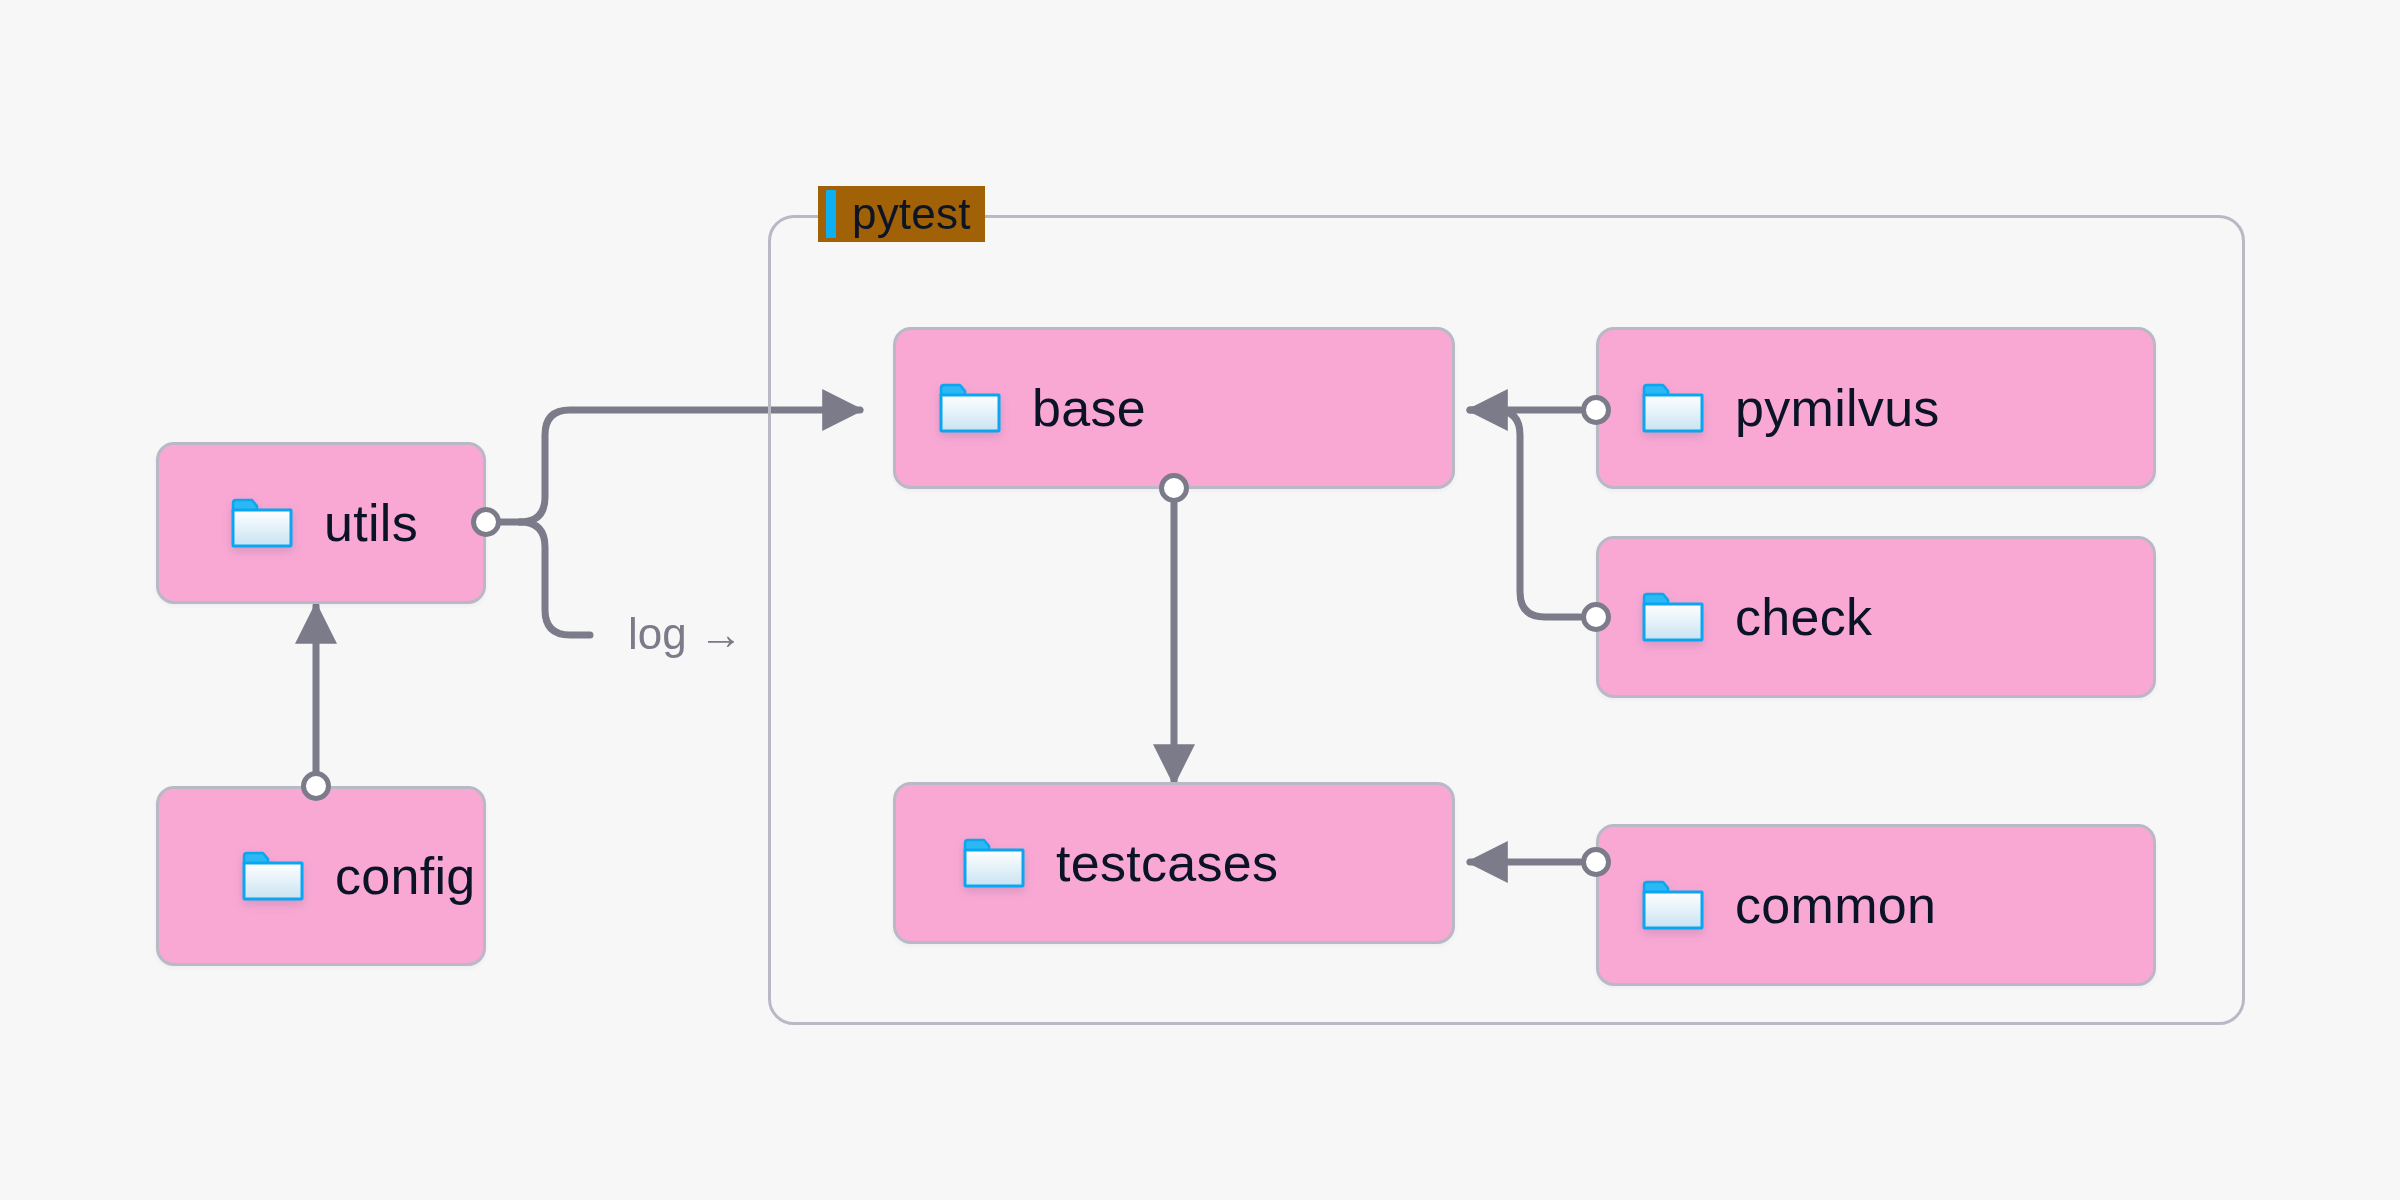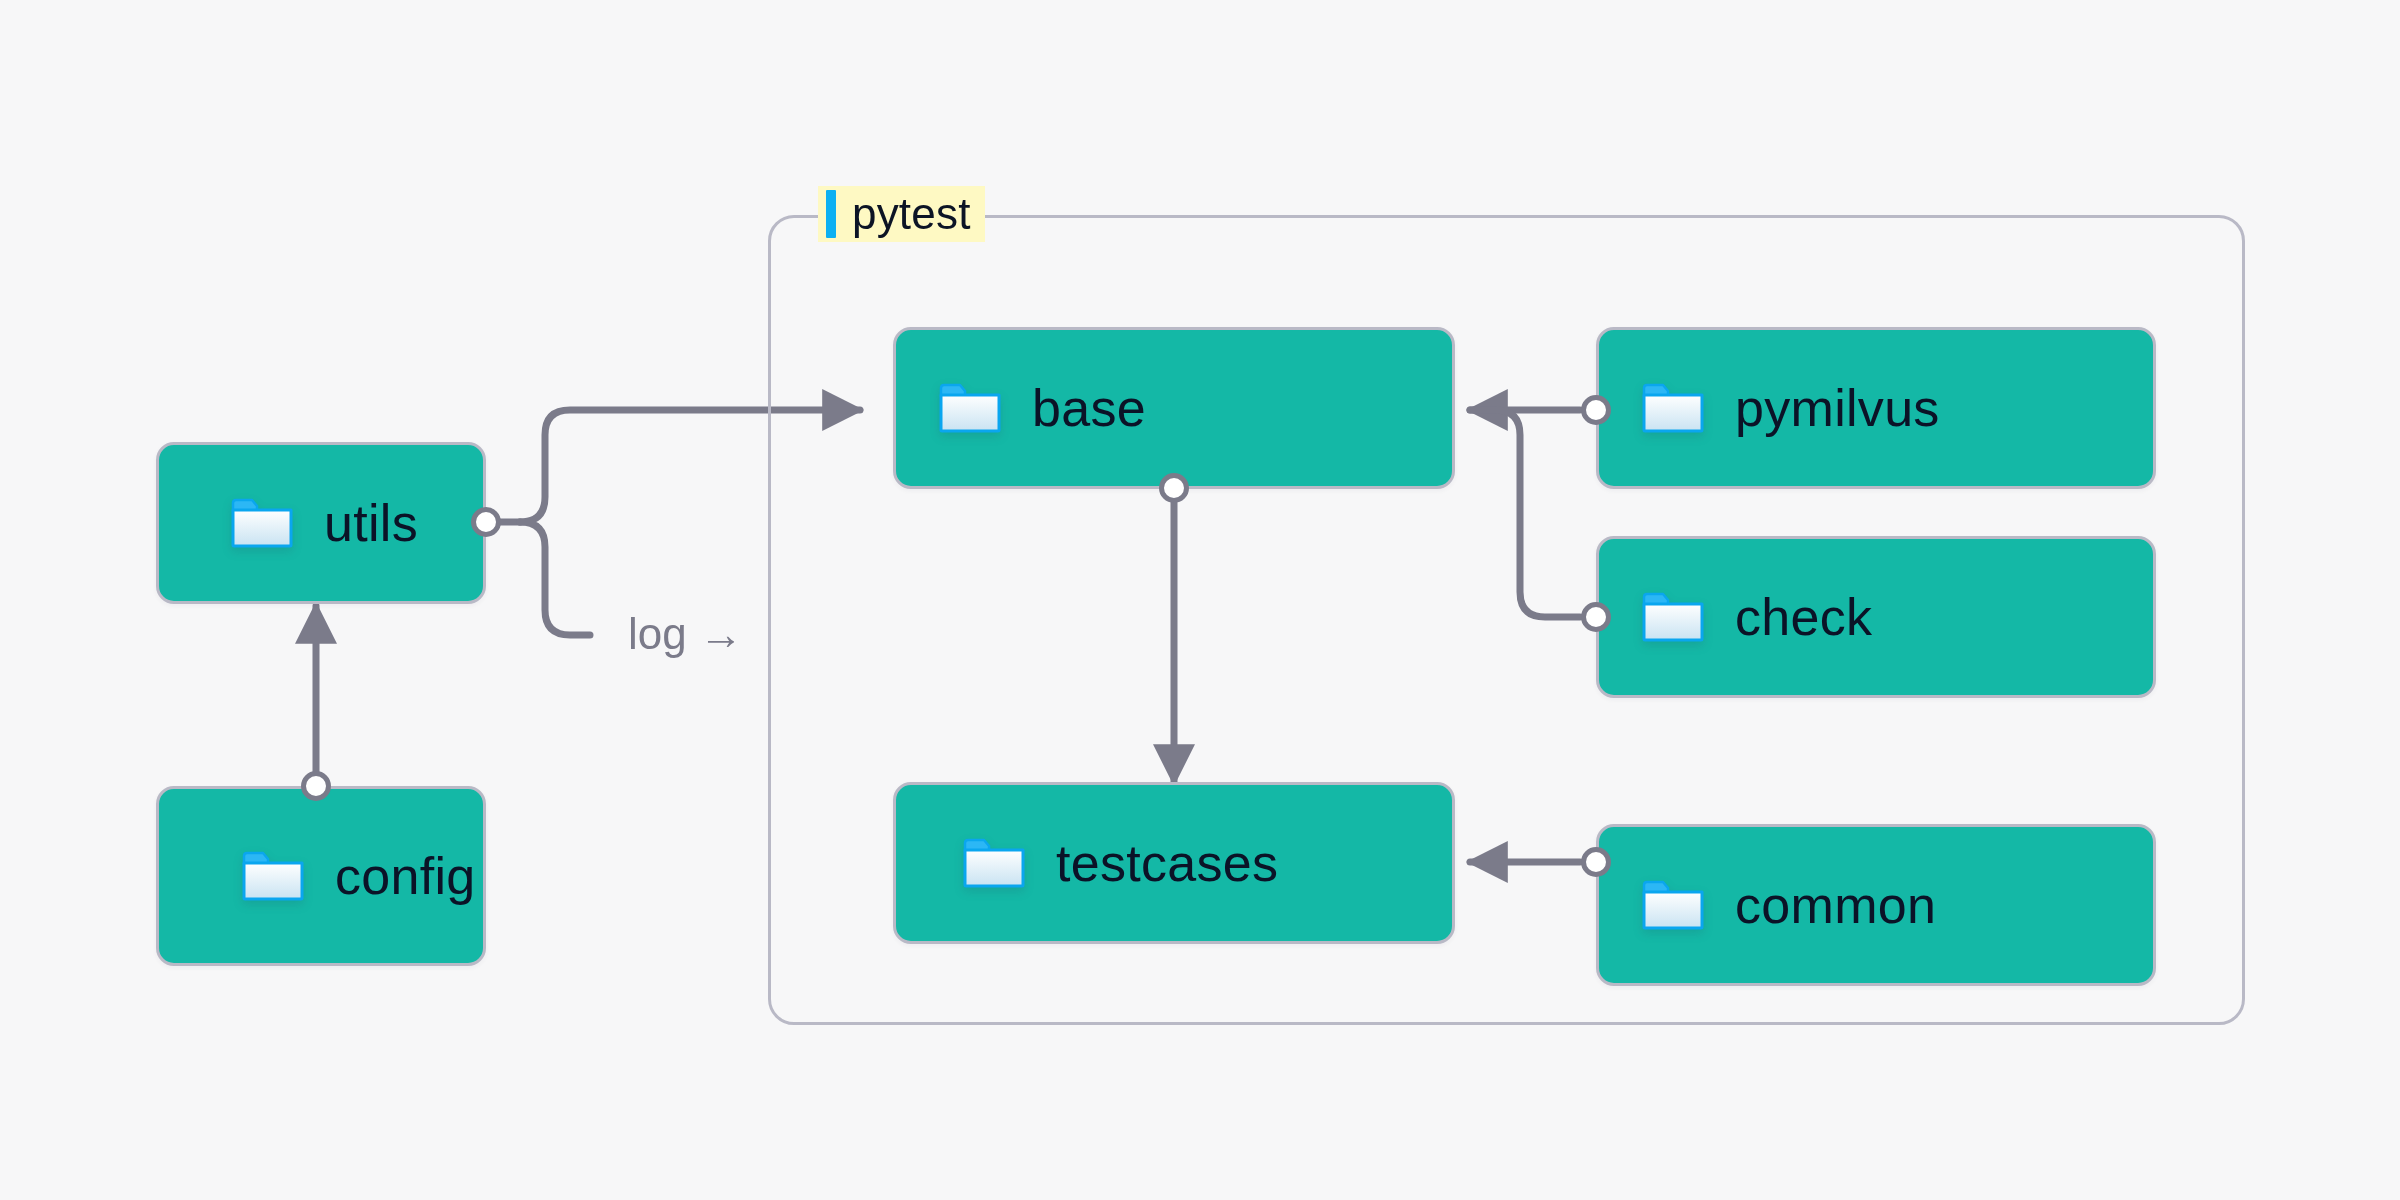--- a/index.html
+++ b/index.html
@@ -33,42 +33,42 @@
     box-sizing: border-box;
     border: 3px solid #b9b9c6;
     border-radius: 26px;
     background: transparent;
   }
   .group-title {
     position: absolute;
     display: flex;
     align-items: center;
     gap: 16px;
-    background: #fef9c3;
+    background: #a16207;
     padding: 0 14px 0 8px;
     height: 56px;
   }
   .group-title .bar {
     width: 10px;
     height: 48px;
     background: #0cb0f2;
     border-radius: 1px;
     flex: 0 0 auto;
   }
   .group-title .txt {
     font-size: 44px;
     color: #0c1425;
     letter-spacing: 0.2px;
     white-space: nowrap;
   }
   
   .node {
     position: absolute;
     box-sizing: border-box;
-    background: #14b8a6;
+    background: #f9a8d4;
     border: 3px solid #b9b9c6;
     border-radius: 18px;
     display: flex;
     align-items: center;
     box-shadow: 0 2px 5px rgba(30, 32, 60, 0.045);
   }
   .node .inner {
     display: flex;
     align-items: center;
     gap: 30px;

